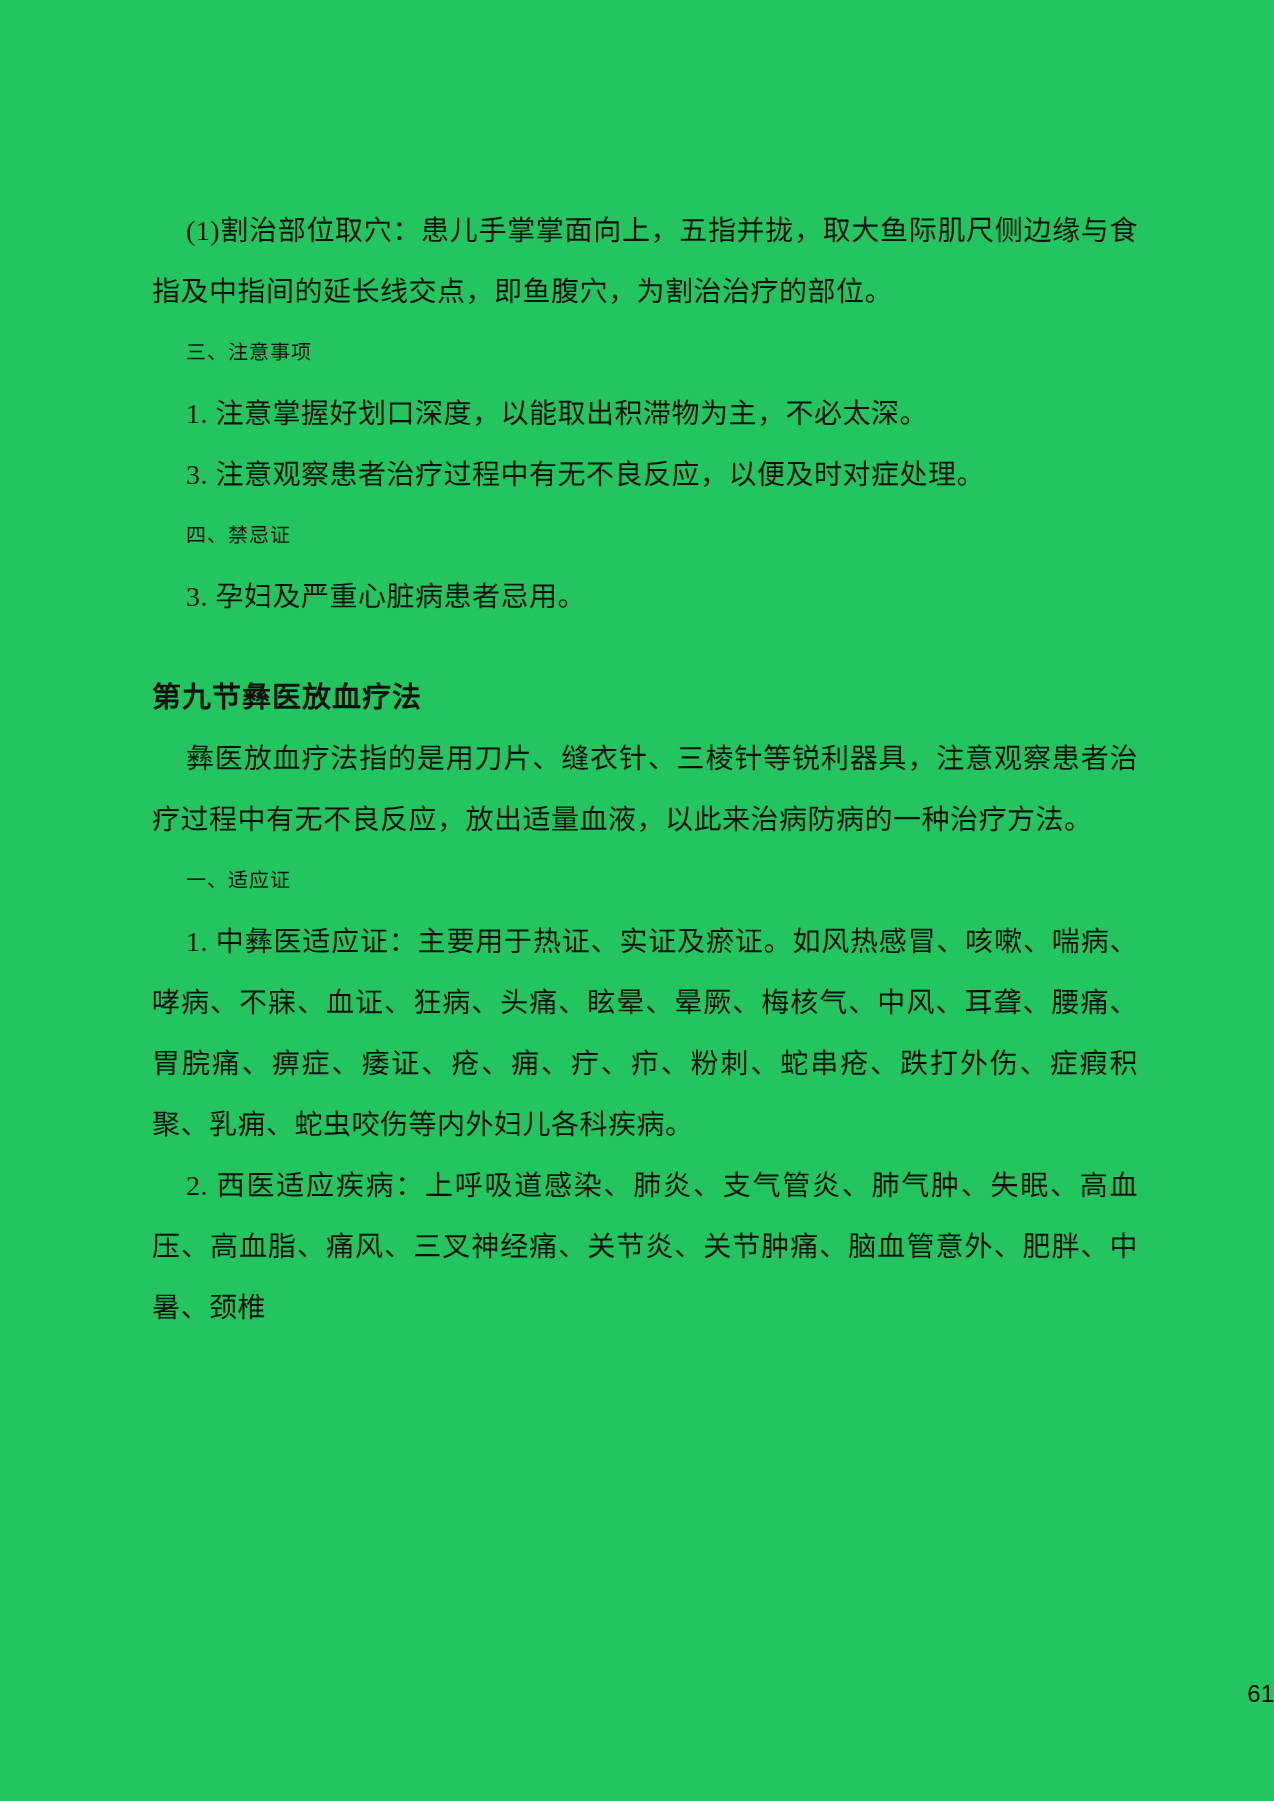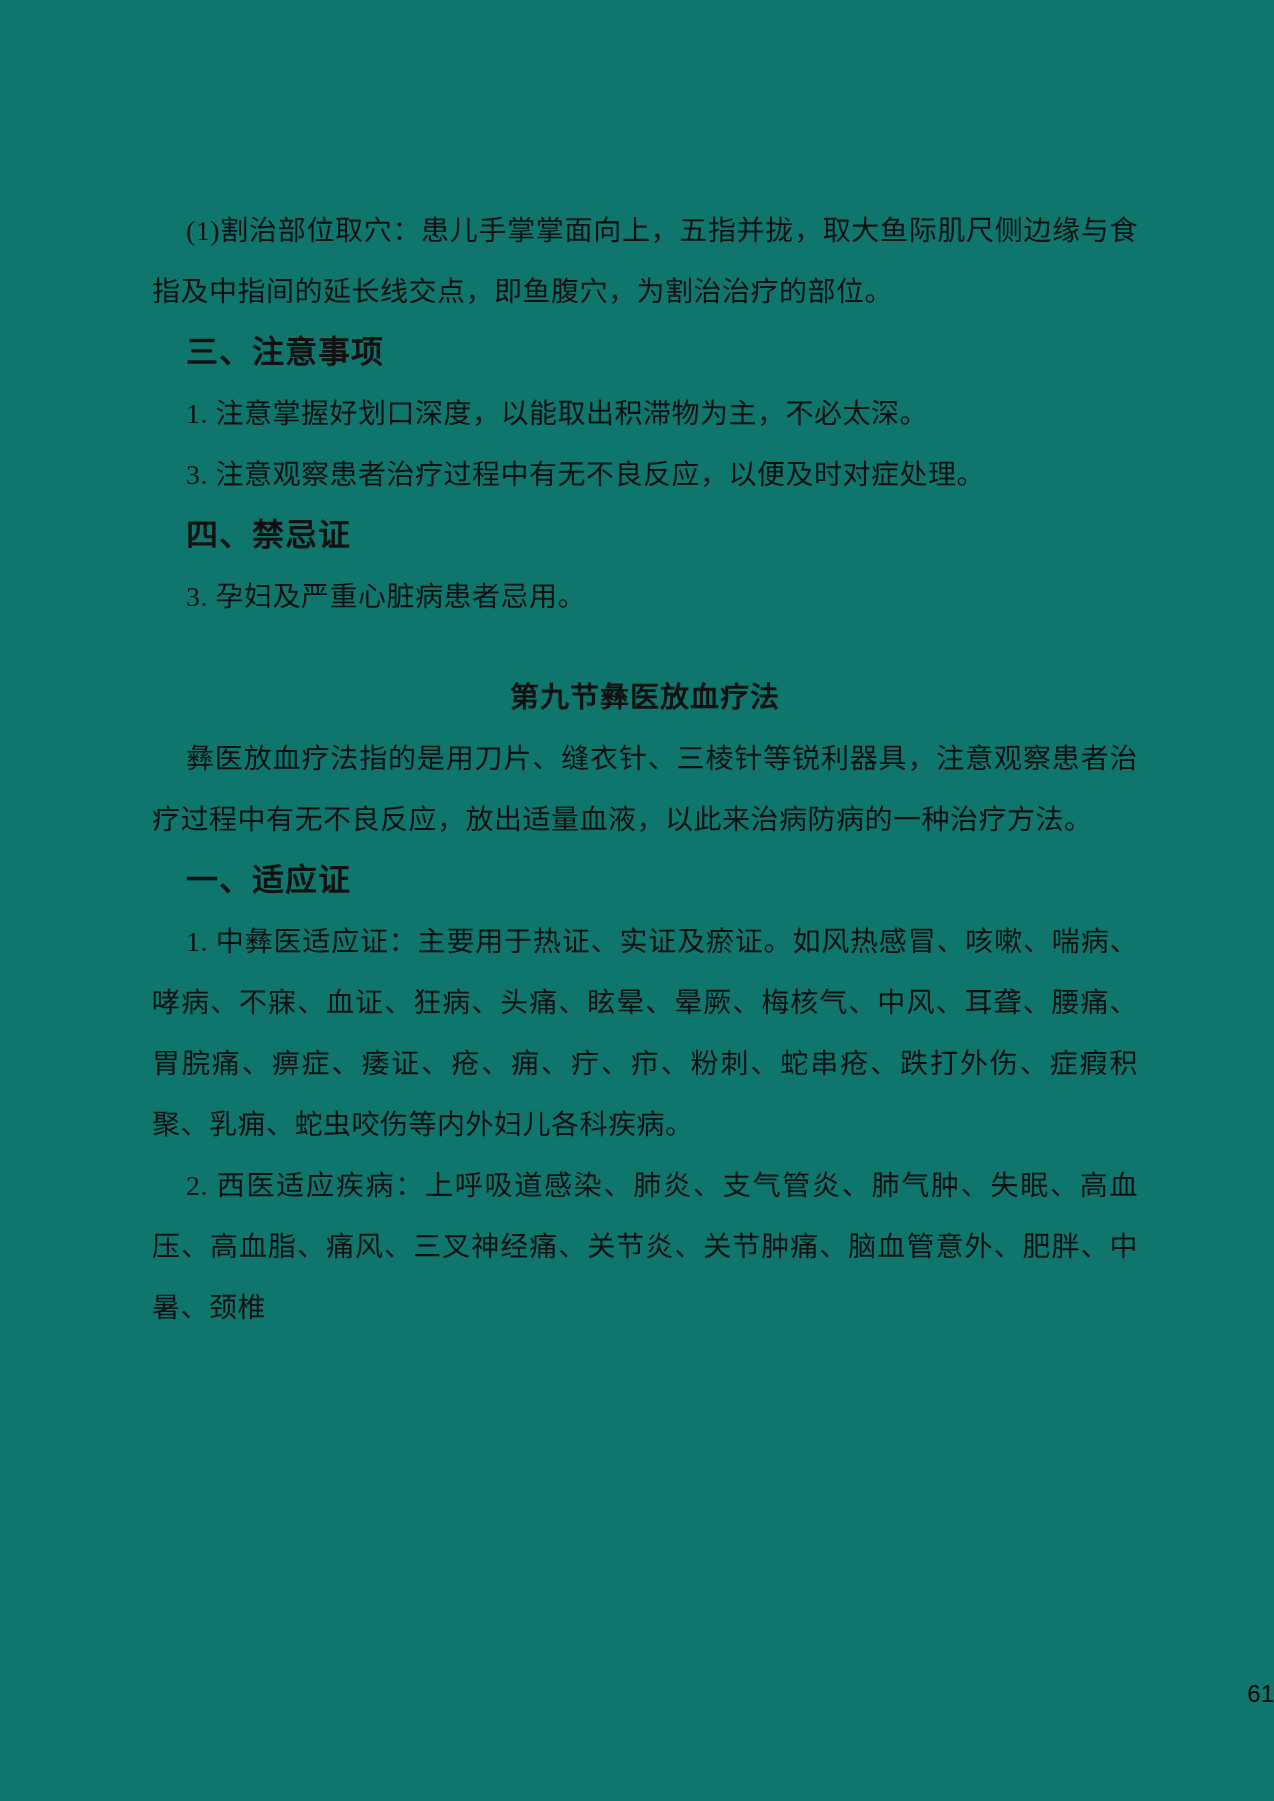--- a/index.html
+++ b/index.html
@@ -4,21 +4,21 @@
 <style>
   html, body {
     margin: 0;
     padding: 0;
     background: #ffffff;
   }
   .page {
     position: relative;
     width: 1274px;
     height: 1801px;
-    background: #0f766e;
+    background: #22c55e;
     color: #111111;
     font-family: "Liberation Serif", "DejaVu Serif", serif;
     overflow: hidden;
   }
   .textarea {
     position: absolute;
     left: 152px;
     top: 200px;
     width: 986px;
   }
@@ -27,33 +27,33 @@
     font-size: 28px;
     line-height: 61px;
     text-align: justify;
     letter-spacing: 0.5px;
   }
   .indent {
     text-indent: 34px;
   }
   .subheading {
     margin: 0;
-    font-size: 32px;
+    font-size: 20px;
     line-height: 61px;
-    font-weight: bold;
+    font-weight: normal;
     text-indent: 34px;
     font-family: "Liberation Sans", "DejaVu Sans", sans-serif;
     letter-spacing: 1px;
   }
   .section-title {
     margin: 40px 0 0 0;
     font-size: 29px;
     line-height: 61px;
     font-weight: bold;
-    text-align: center;
+    text-align: left;
     text-indent: 0;
     font-family: "Liberation Sans", "DejaVu Sans", sans-serif;
     letter-spacing: 1px;
   }
   .page-number {
     position: absolute;
     top: 1680px;
     left: 0;
     width: 100%;
     text-align: right;

